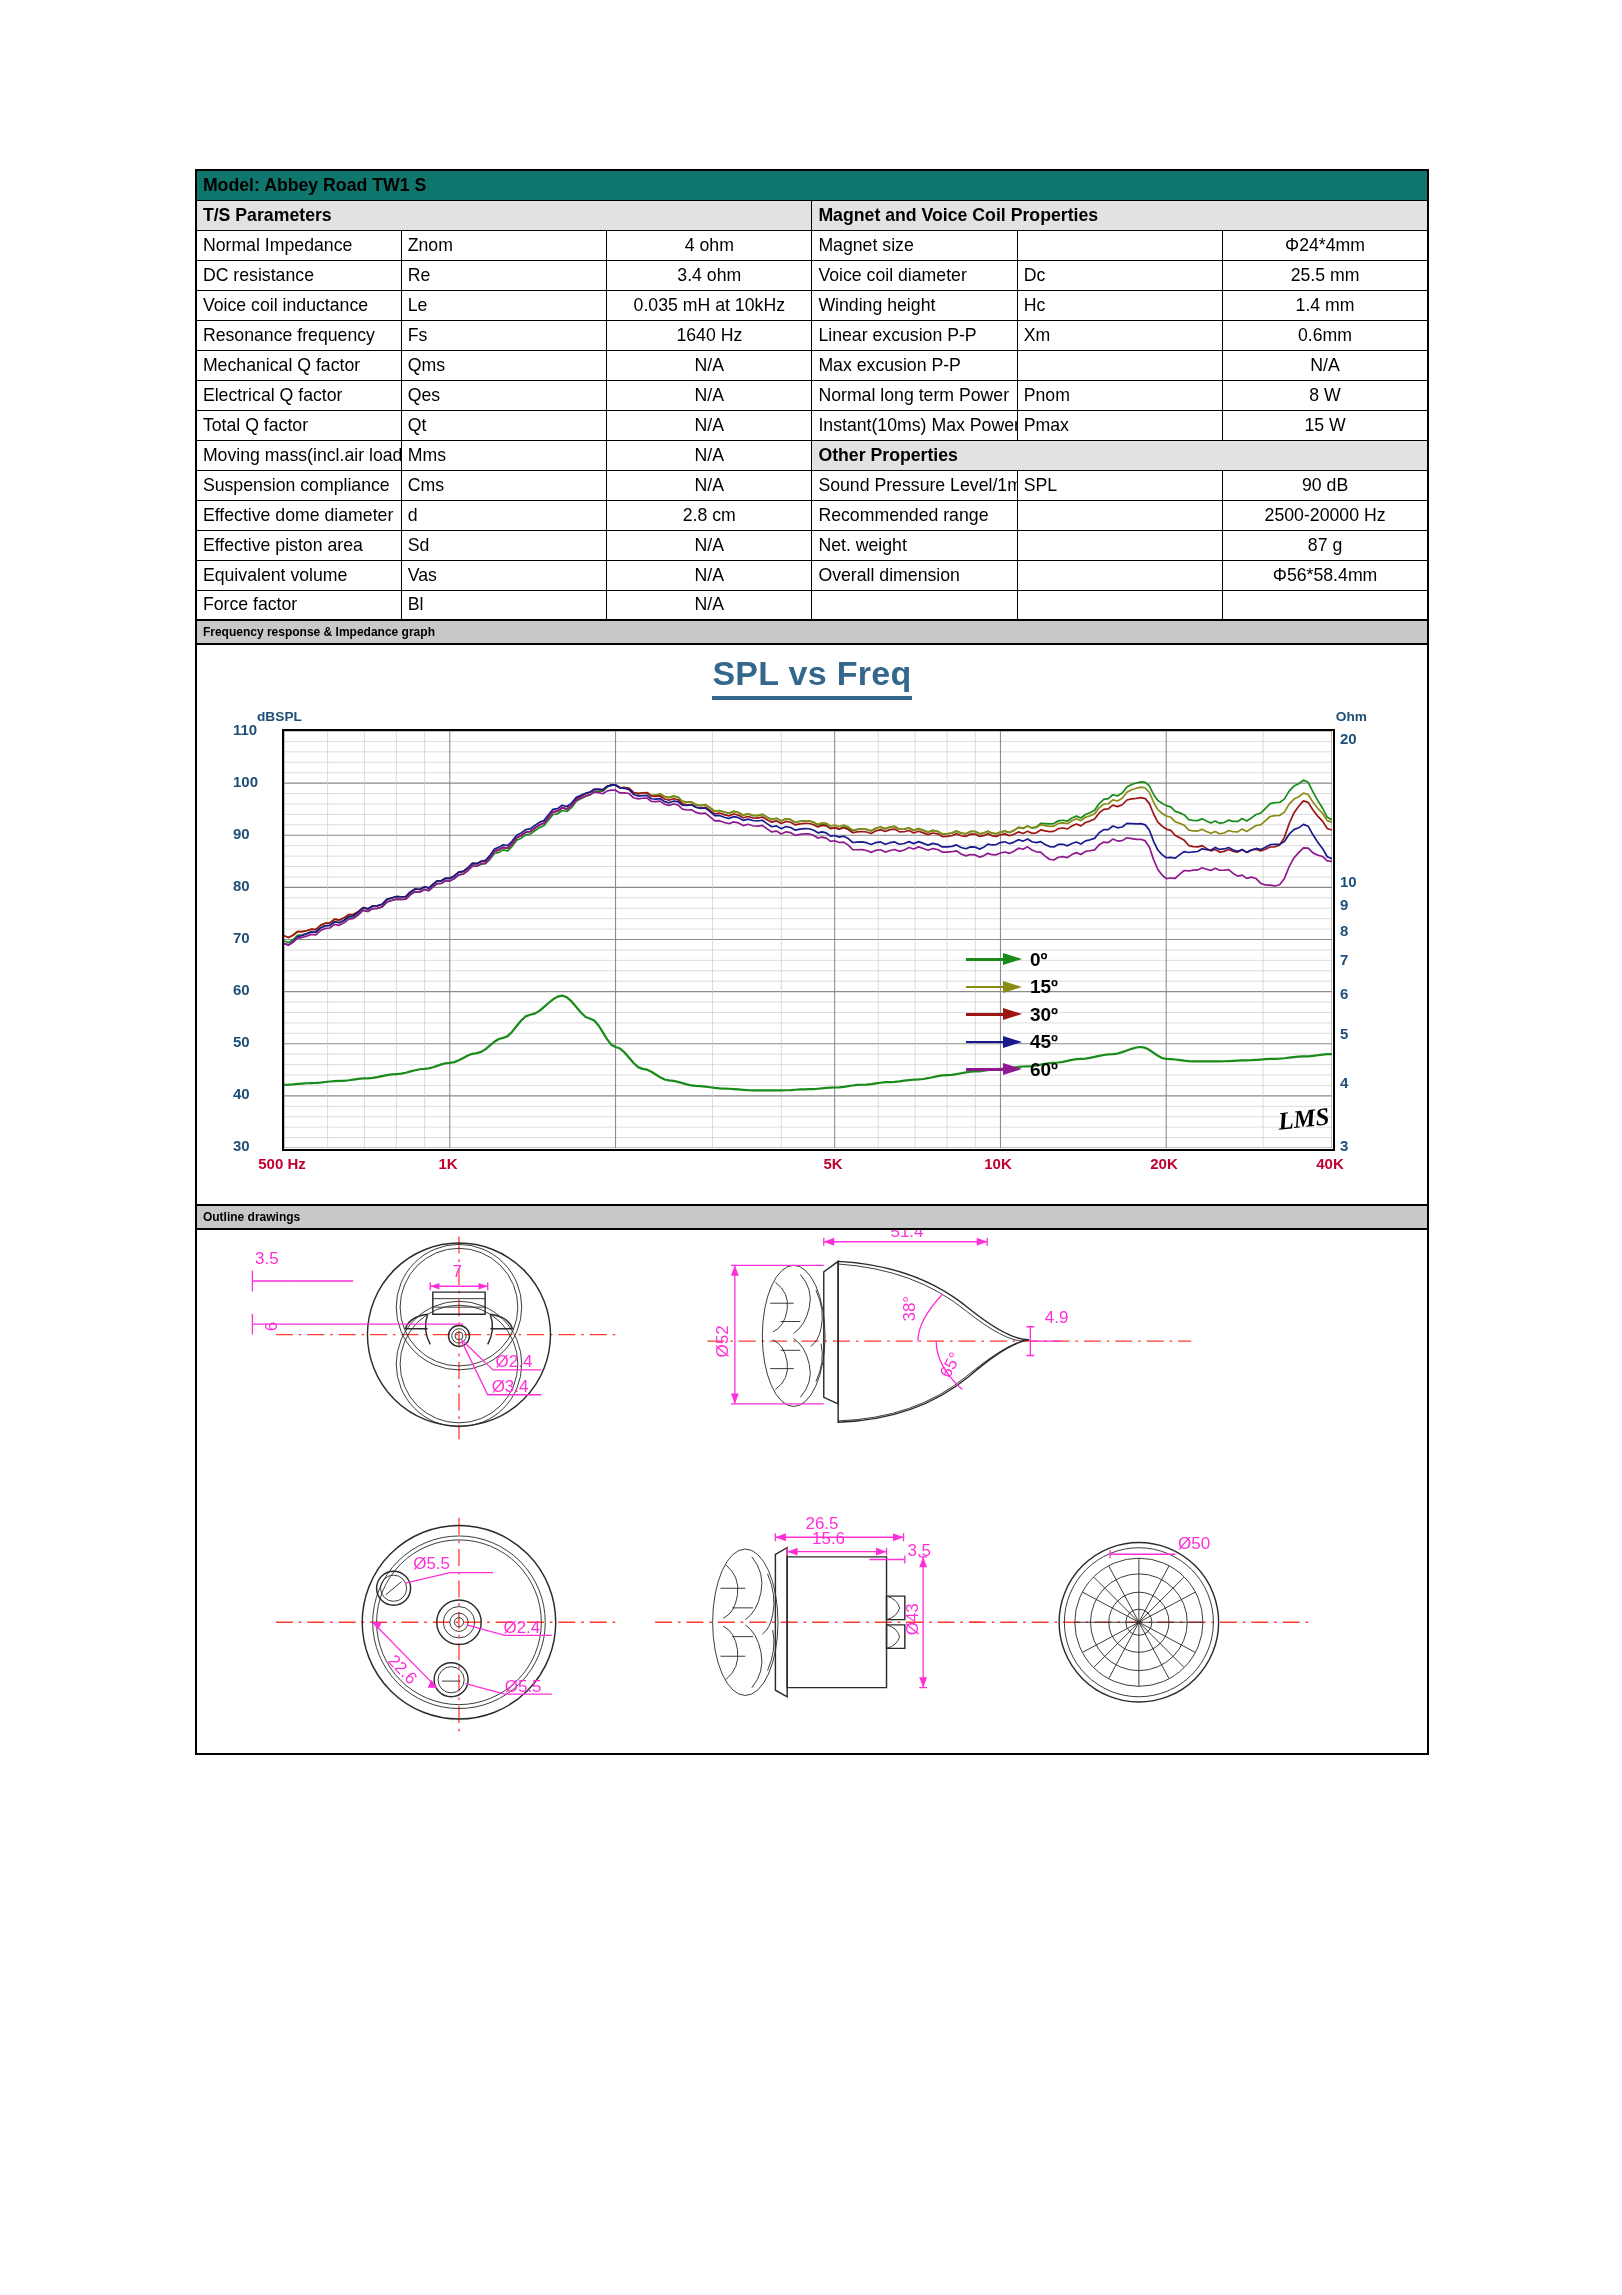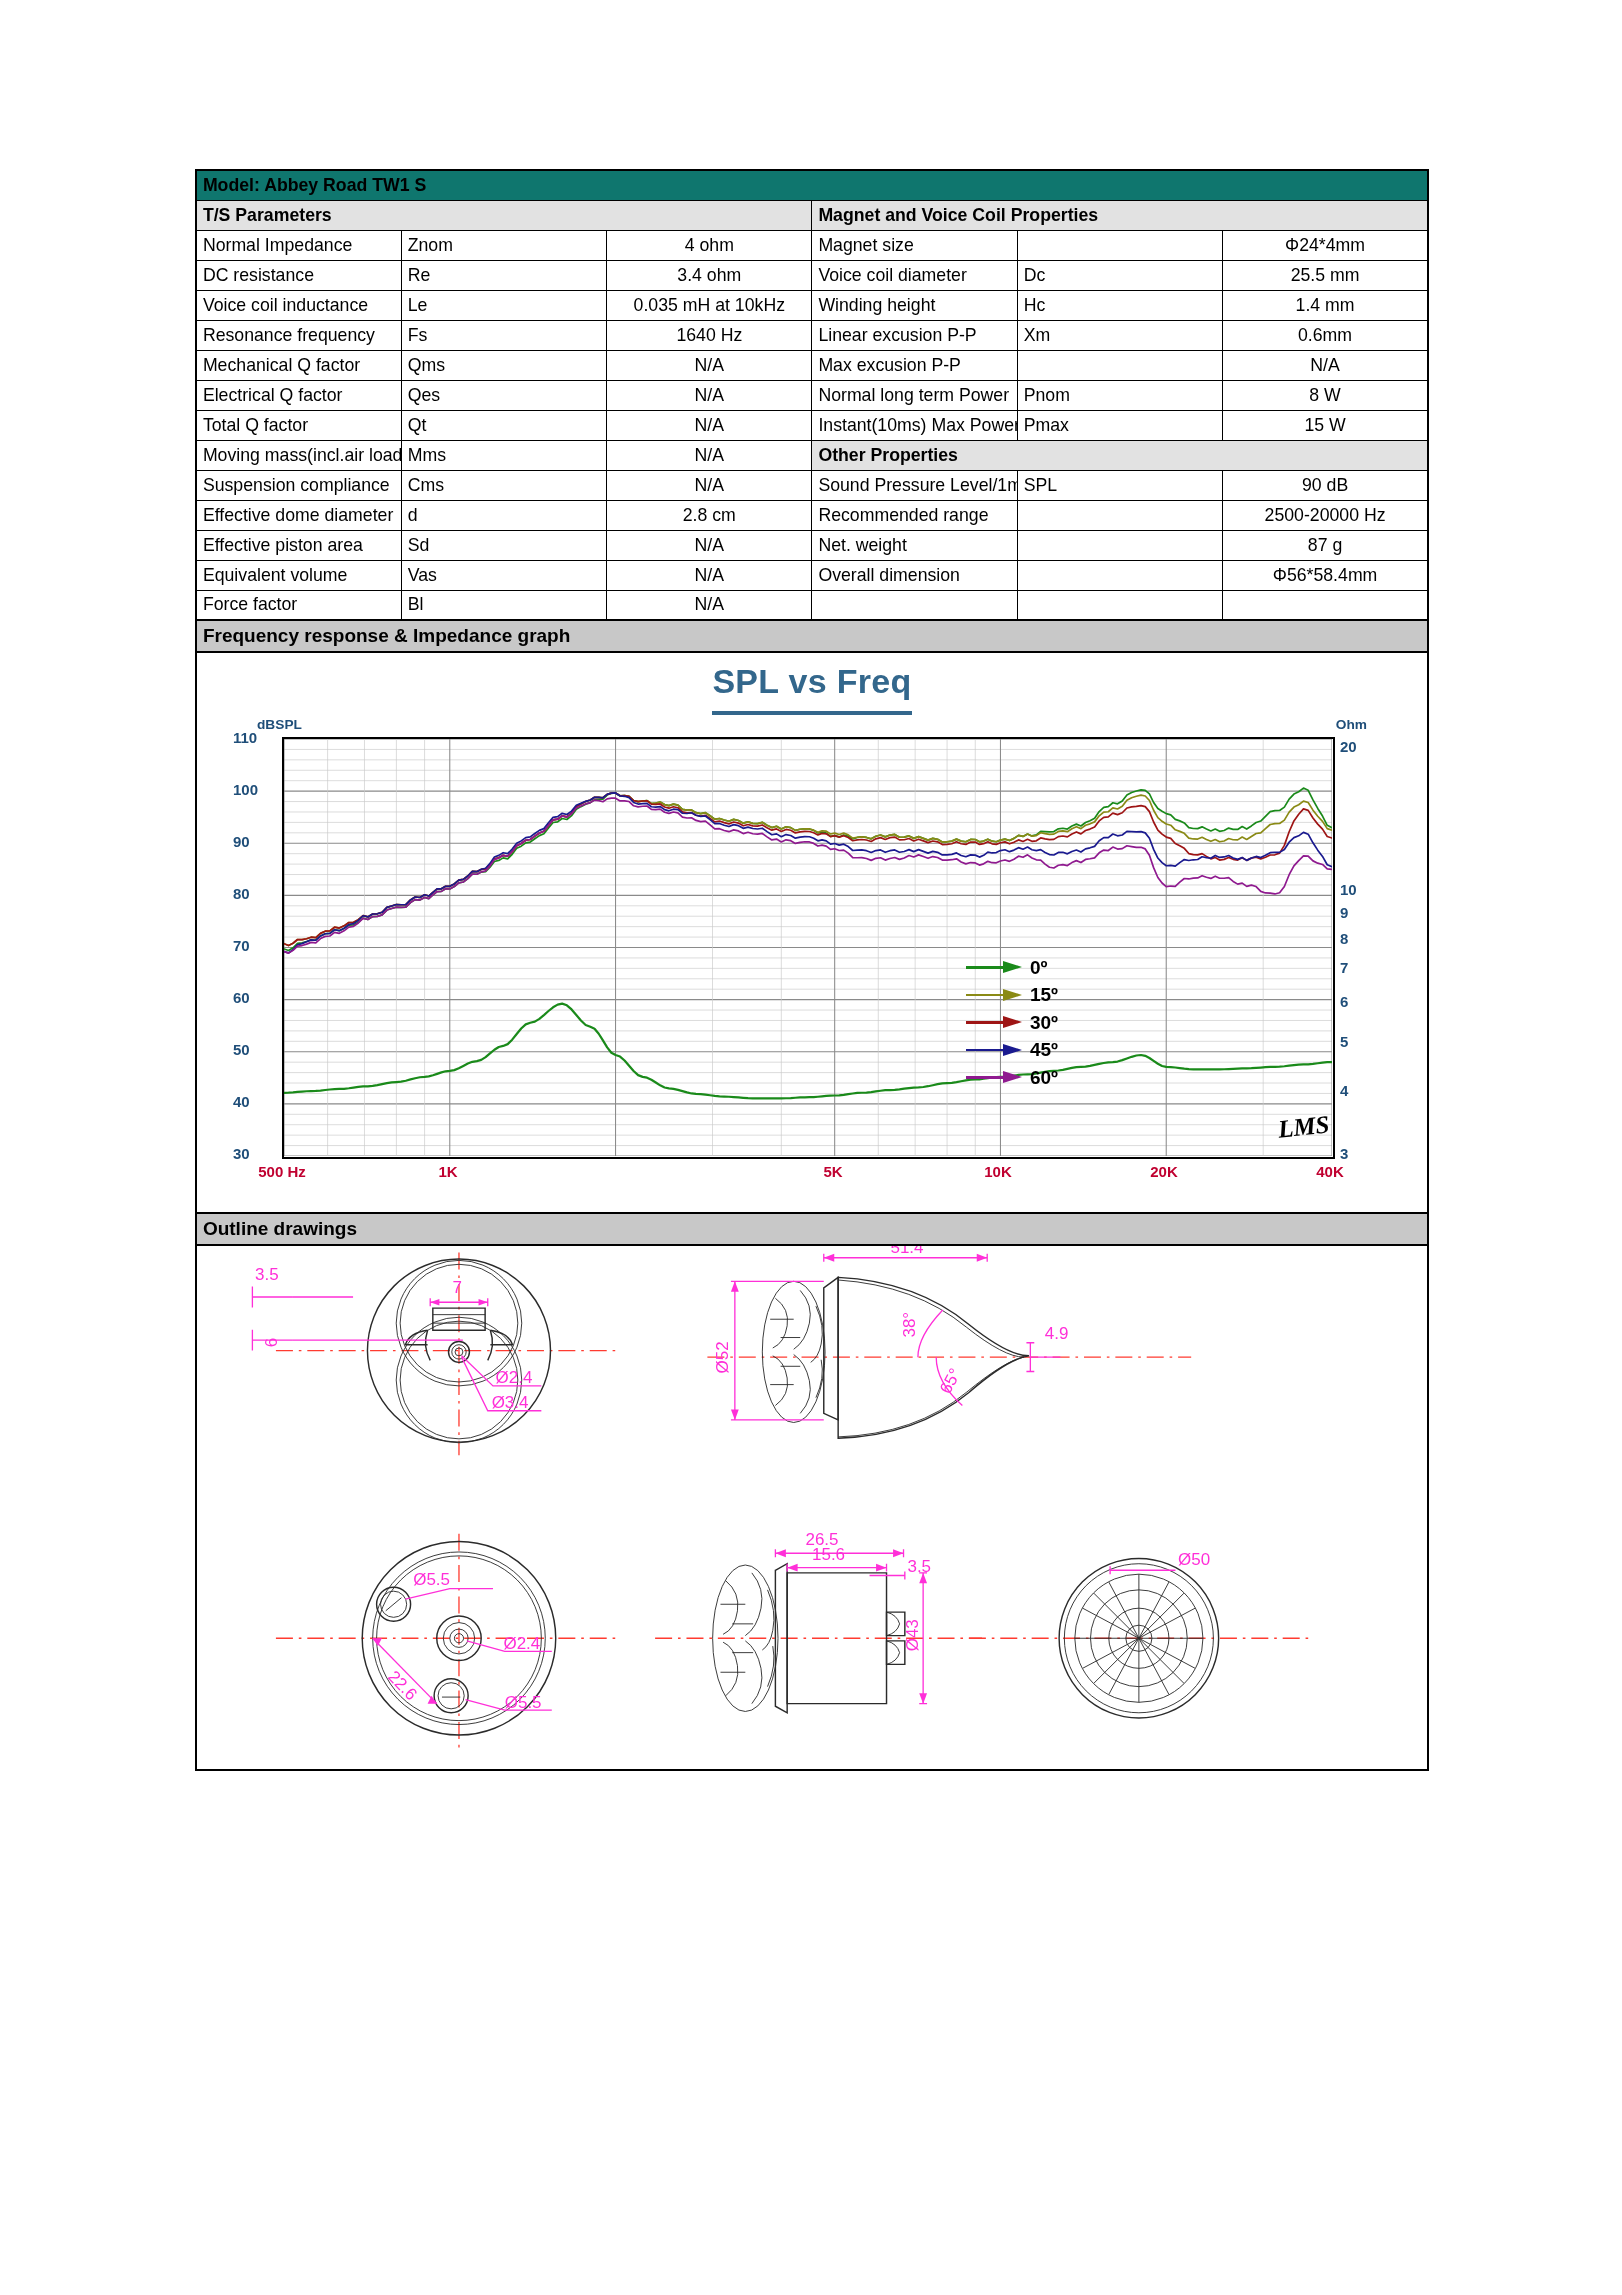--- a/index.html
+++ b/index.html
@@ -49,42 +49,42 @@
   .c-name2 { width: 288px; margin-left: 10px; }
   .c-sym2  { width: 72px; }
   .c-val2  { width: 186px; text-align:center; }
   .blankcell { background:#fff; }
 
   .band {
     border: 2px solid #000;
     border-top: none;
     background: #c8c8c8;
     font-weight: bold;
-    font-size: 19px;
+    font-size: 12px;
     padding: 3.9px 5.9px;
   }
   .panel {
     border: 2px solid #000;
     border-top: none;
     background: #fff;
     position: relative;
   }
 
   
   .chart-wrap { position: relative; height: 559px; }
   .chart-title {
     position:absolute; left:0; right:0; top: 9.2px;
     text-align:center;
     font-size: 34px; font-weight: bold;
     color: #33678c;
     letter-spacing: 0.3px;
   }
   .chart-title span {
     border-bottom: 4.6px solid #33678c;
-    padding-bottom: 11px;
+    padding-bottom: 4px;
   }
   .ax-unit {
     position:absolute; font-size:13.7px; font-weight:bold; color:#1f4e79;
   }
   .ax-unit.left  { left: 60px;  top: 64px; }
   .ax-unit.right { right: 60px; top: 64px; margin-left: 28px; }
 
   .plot {
     position:absolute;
     left: 85px; top: 84px;

